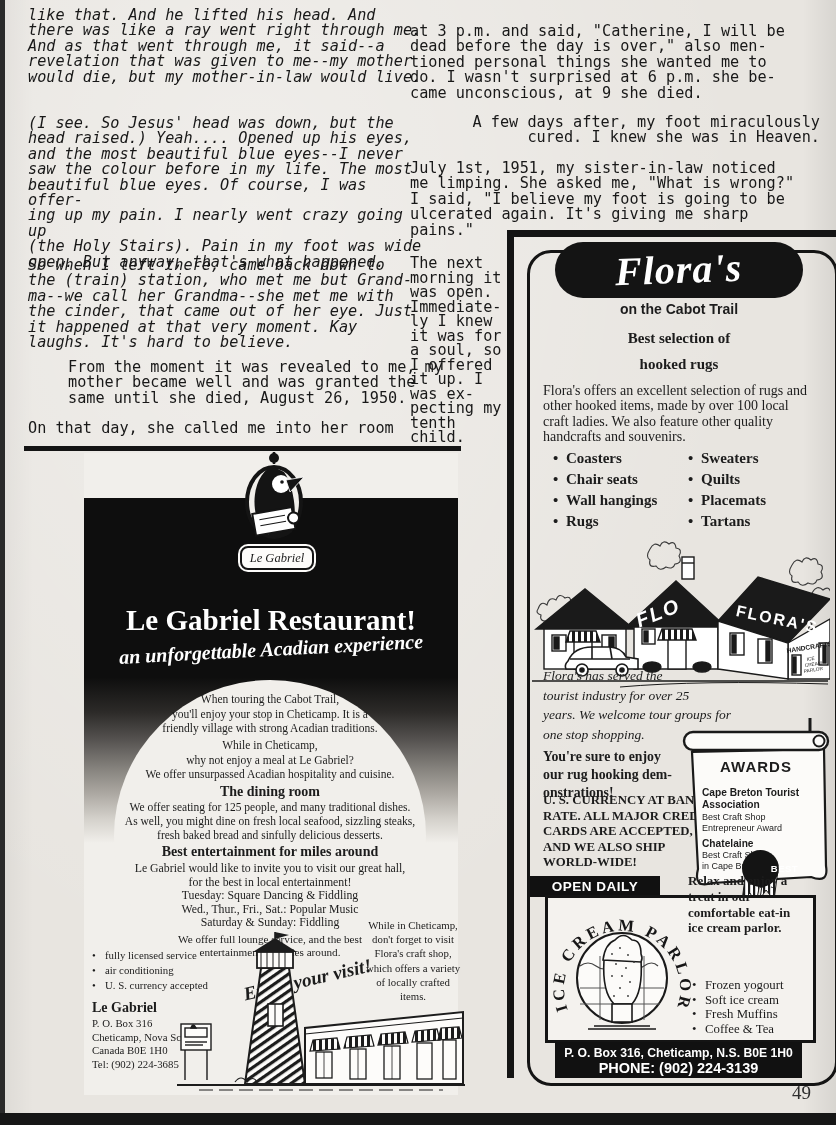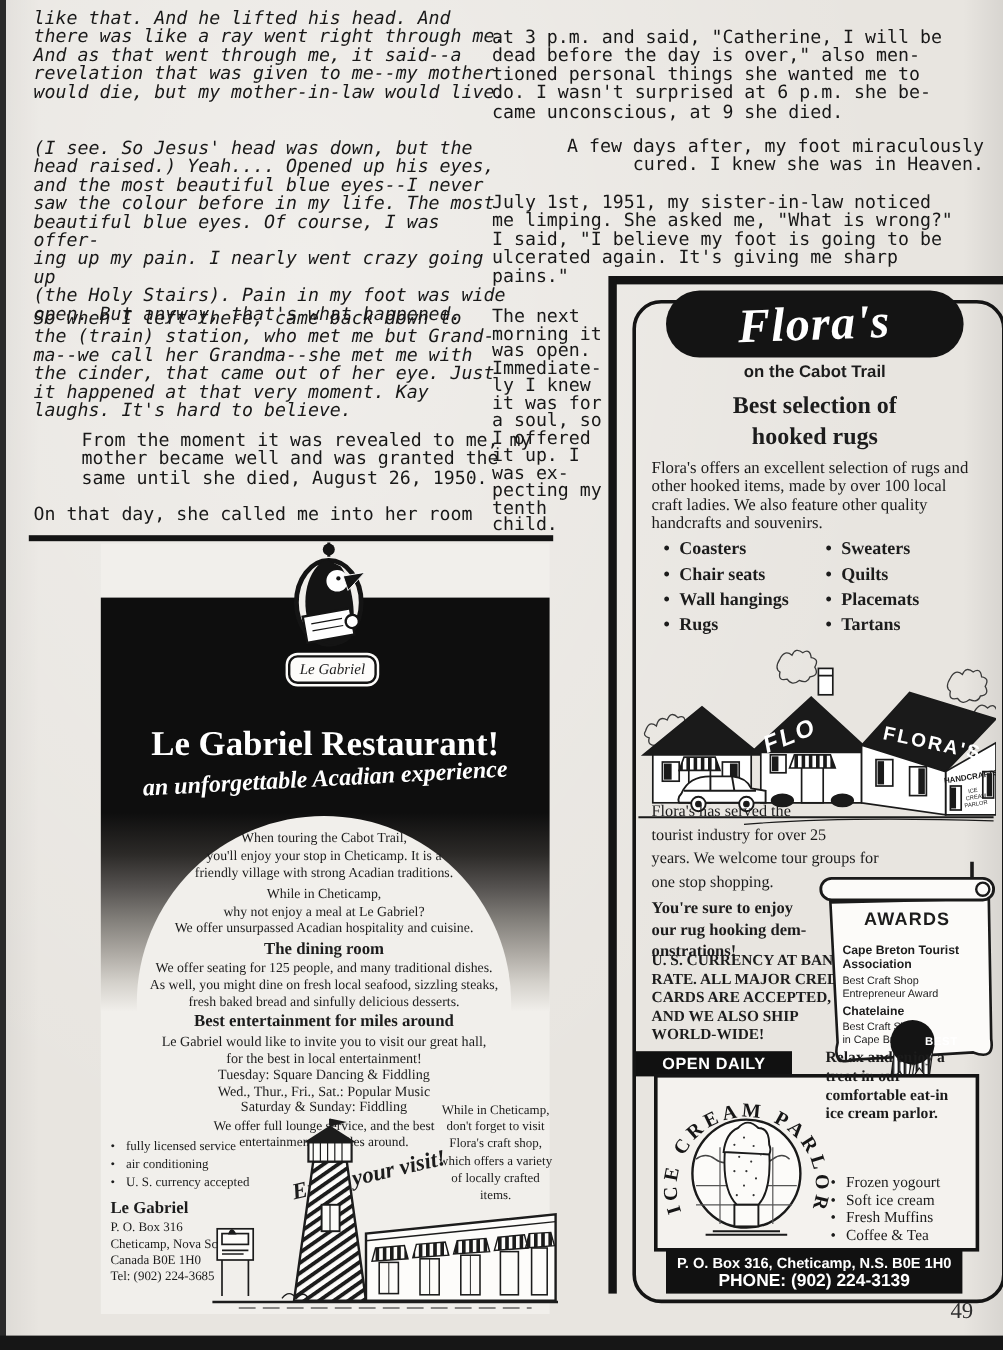--- a/index.html
+++ b/index.html
@@ -88,21 +88,21 @@
   <div class="abs rule" style="left:507px;top:230px;width:7px;height:848px;"></div>
 
   <div class="abs" style="left:527px;top:250px;width:305px;height:830px;border:3px solid #141414;border-radius:24px;"></div>
 
   <div class="abs" style="left:555px;top:242px;width:248px;height:56px;background:#141414;border-radius:28px;"></div>
   <div class="abs c" style="left:555px;top:246px;width:248px;">
     <span class="serif b i w" style="font-size:40px;display:inline-block;transform:rotate(-2deg);letter-spacing:1px;">Flora's</span>
   </div>
   <div class="abs sans b c" style="left:555px;top:301px;width:248px;font-size:14px;">on the Cabot Trail</div>
 
-  <div class="abs serif b c pre" style="left:545px;top:325px;width:268px;font-size:20px;line-height:26px;">Best selection of
+  <div class="abs serif b c pre" style="left:545px;top:325px;width:268px;font-size:15px;line-height:26px;">Best selection of
 hooked rugs</div>
   <div class="abs serif" style="left:543px;top:383px;width:273px;font-size:14px;line-height:15.4px;">Flora's offers an excellent selection of rugs and other hooked items, made by over 100 local craft ladies. We also feature other quality handcrafts and souvenirs.</div>
 
   <div class="abs serif b" style="left:553px;top:448px;width:130px;font-size:15px;line-height:21px;">
     <div class="bullet-item">Coasters</div>
     <div class="bullet-item">Chair seats</div>
     <div class="bullet-item">Wall hangings</div>
     <div class="bullet-item">Rugs</div>
   </div>
   <div class="abs serif b" style="left:688px;top:448px;width:130px;font-size:15px;line-height:21px;">
@@ -177,21 +177,21 @@
         <line x1="12" y1="20" x2="72" y2="20"></line>
       <circle cx="24" cy="31" r="6"></circle>
         <circle cx="64" cy="31" r="6"></circle>
       <circle cx="24" cy="31" r="2" fill="#1a1a1a"></circle>
         <circle cx="64" cy="31" r="2" fill="#1a1a1a"></circle>
     </g>
     <line x1="2" y1="150" x2="298" y2="150" stroke="#1a1a1a" stroke-width="1.6"></line>
     <path d="M90,156 Q170,149 298,153" stroke="#1a1a1a" stroke-width="1" fill="none"></path>
   </svg>
 
-  <div class="abs serif pre" style="left:543px;top:666px;width:250px;font-size:13.5px;line-height:19.5px;">Flora's has served the
+  <div class="abs serif pre" style="left:543px;top:666px;width:250px;font-size:13.5px;line-height:19.5px;font-style:italic;">Flora's has served the
 tourist industry for over 25
 years. We welcome  tour groups for
 one stop shopping.</div>
   <div class="abs serif b pre" style="left:543px;top:748px;width:210px;font-size:13.8px;line-height:18px;">You're sure to enjoy
 our rug hooking dem-
 onstrations!</div>
   <div class="abs serif b pre" style="left:543px;top:793px;width:180px;font-size:12.8px;line-height:15.6px;">U. S. CURRENCY AT BANK
 RATE.  ALL MAJOR CREDIT
 CARDS ARE ACCEPTED,
 AND WE ALSO SHIP

